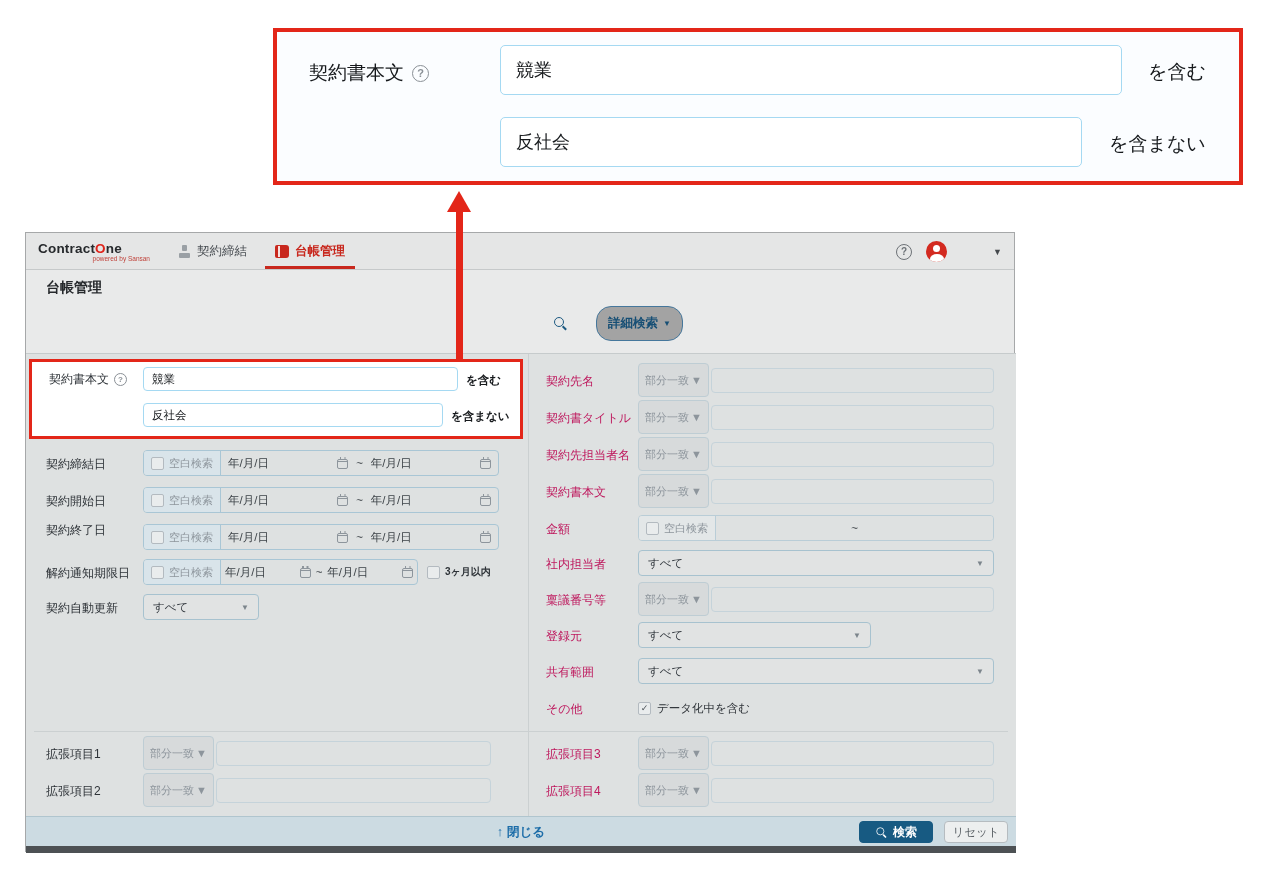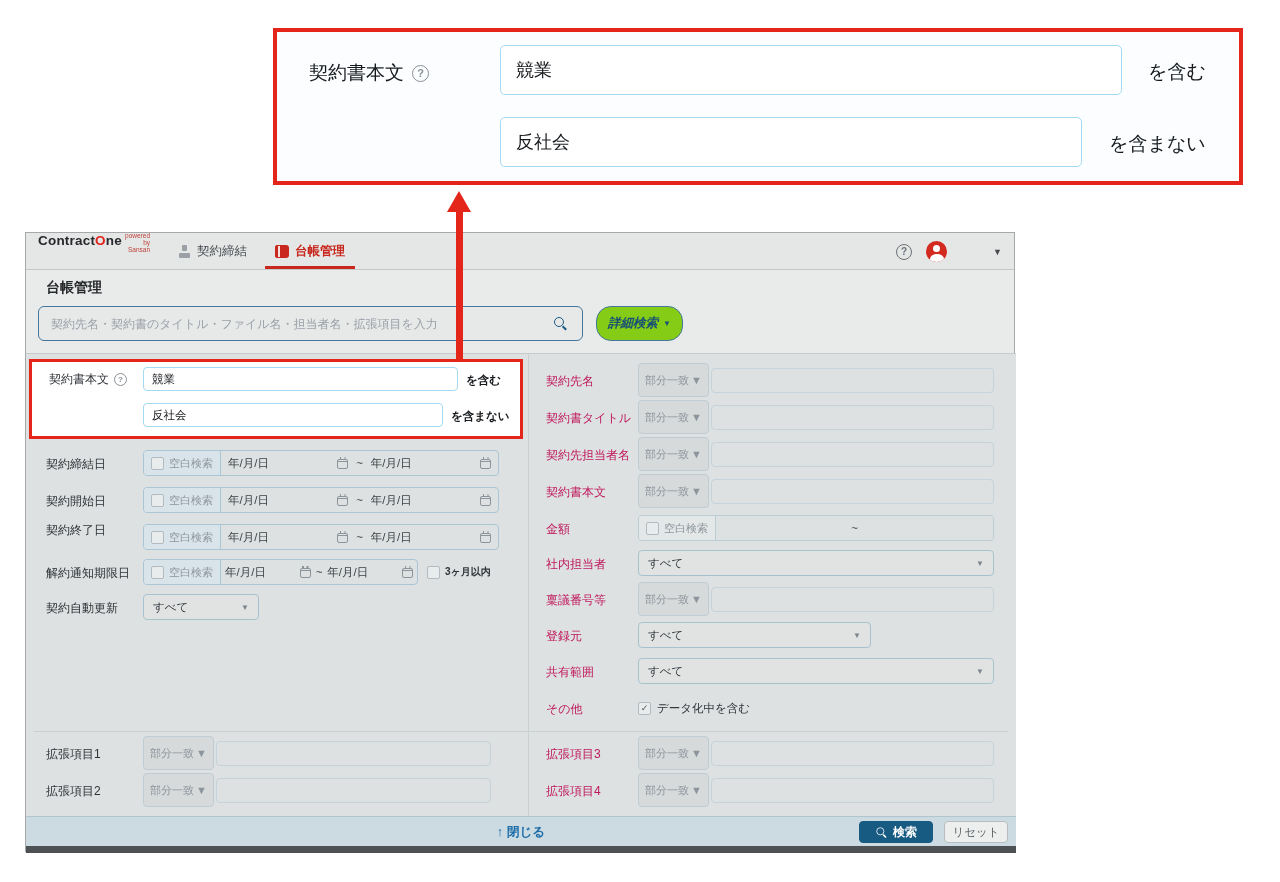--- a/index.html
+++ b/index.html
@@ -31,21 +31,21 @@
   .arrow-line { position:absolute; left:456px; top:210px; width:7px; height:150px;
                 background:#e32619; z-index:6; }
 
   
   .window { position:absolute; left:25px; top:232px; width:990px; height:620px;
             border:1px solid #a6a8a9; background:#e9eaea; z-index:1; }
 
   
   .win-header { position:absolute; left:0; top:0; width:100%; height:37px; background:#e5e6e6;
                 border-bottom:1px solid #c6c9ca; display:flex; align-items:stretch; }
-  .logo { display:flex; flex-direction:row; justify-content:center; margin-left:12px; width:112px; }
+  .logo { display:flex; flex-direction:column; justify-content:center; margin-left:12px; width:112px; }
   .logo-line1 { font-size:13.5px; font-weight:bold; color:#26292c; letter-spacing:.2px; }
   .logo-line1 .o-red { color:#e0251c; }
   .logo-powered { font-size:6.5px; color:#c0443c; text-align:right; margin-top:-1px; }
   .tab { display:flex; align-items:center; gap:6px; font-size:12.5px; padding:0 10px; cursor:pointer; }
   .tab-sign { margin-left:18px; color:#4a4f54; }
   .tab-ledger { margin-left:8px; color:#c8281e; font-weight:bold; border-bottom:3px solid #c8281e; padding-top:3px; }
   .stamp-icon { width:13px; height:13px; position:relative; display:inline-block; }
   .stamp-icon::before { content:''; position:absolute; top:0; left:4px; width:5px; height:6px; background:#9aa0a5; border-radius:1px; }
   .stamp-icon::after { content:''; position:absolute; bottom:0; left:1px; width:11px; height:5px; background:#9aa0a5; border-radius:1px; }
   .book-icon { width:14px; height:13px; background:#c8281e; border-radius:2px 3px 3px 2px; position:relative; display:inline-block; }
@@ -65,23 +65,23 @@
                   background:#e7e8e8; border:1px solid #45779c; border-radius:6px;
                   font-size:12px; color:#2e3338; padding:0 34px 0 12px;
                   font-family:"Liberation Sans","DejaVu Sans",sans-serif; }
   .search-input::placeholder { color:#9aa1a8; }
   .mag { width:13px; height:13px; position:relative; display:inline-block; }
   .mag::before { content:''; position:absolute; width:8px; height:8px; border:1.7px solid #1d5a82; border-radius:50%; top:0; left:0; }
   .mag::after { content:''; position:absolute; width:5px; height:1.7px; background:#1d5a82; transform:rotate(45deg); top:9.5px; left:7.5px; }
   .mag.white::before { border-color:#fff; } .mag.white::after { background:#fff; }
   .search-mag { position:absolute; left:528px; top:84px; }
   .adv-btn { position:absolute; left:570px; top:73px; width:87px; height:35px;
-             background:#84cc16; border:1px solid #45779c; border-radius:15px;
+             background:#a3a3a3; border:1px solid #45779c; border-radius:15px;
              display:flex; align-items:center; justify-content:center; gap:5px;
-             font-size:12.5px; font-weight:bold; color:#174f75; cursor:pointer;font-style:italic; }
+             font-size:12.5px; font-weight:bold; color:#174f75; cursor:pointer; }
   .caret-down { font-size:8px; }
 
   
   .form { position:absolute; left:0; top:120px; width:990px; height:463px;
           background:#dee1e1; border-top:1px solid #c6cbcc; }
   .vdiv { position:absolute; left:502px; top:0; width:1px; height:463px; background:#cbd0d1; }
   .hdiv { position:absolute; left:8px; top:377px; width:974px; height:1px; background:#cbd0d1; }
 
   .frow { position:absolute; display:flex; align-items:center; height:26px; }
   .l-label { position:absolute; left:20px; font-size:12px; color:#2e3338; }
@@ -186,21 +186,20 @@
       </div>
       <div class="hdr-right">
         <span class="help-sm">?</span>
         <span class="avatar"></span>
         <span class="hdr-caret">▼</span>
       </div>
     </div>
 
     <div class="page-title">台帳管理</div>
 
-    <input class="search-input" placeholder="契約先名・契約書のタイトル・ファイル名・担当者名・拡張項目を入力" style="">
     <span class="mag search-mag"></span>
     <div class="adv-btn">
       <span>詳細検索</span>
       <span class="caret-down">▼</span>
     </div>
 
     <div class="form">
       <div class="vdiv"></div>
       <div class="hdiv"></div>
 

